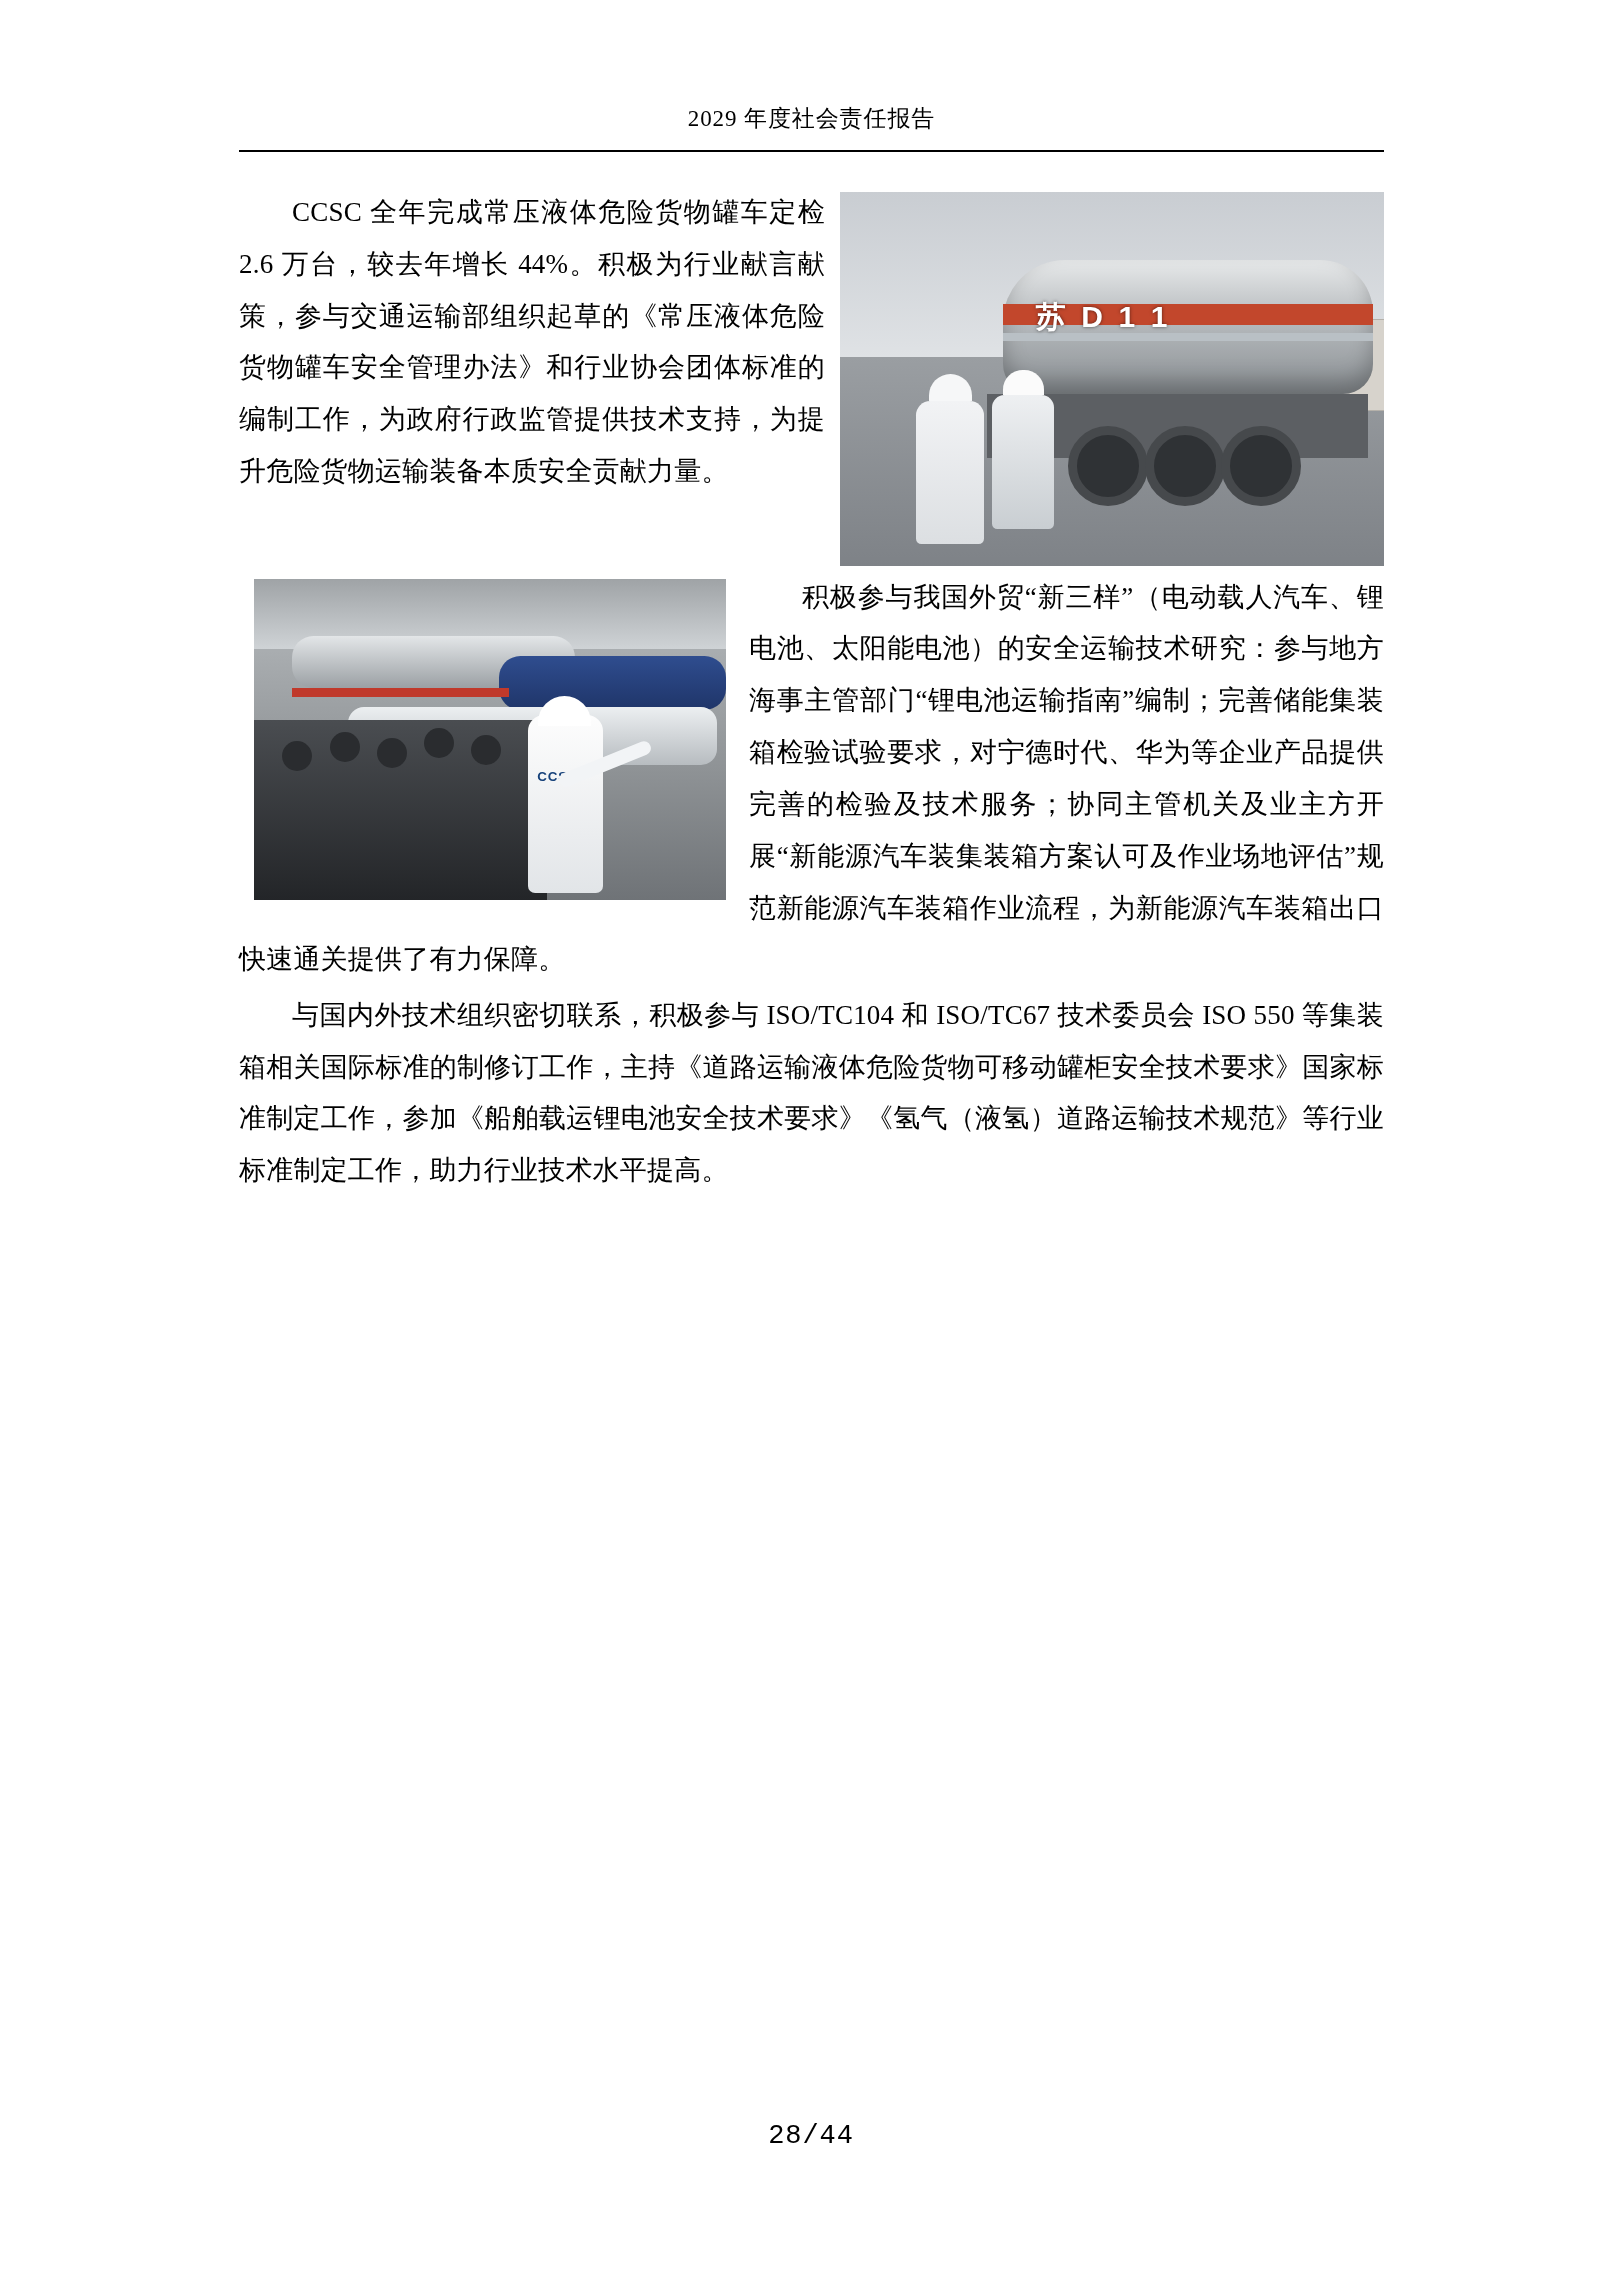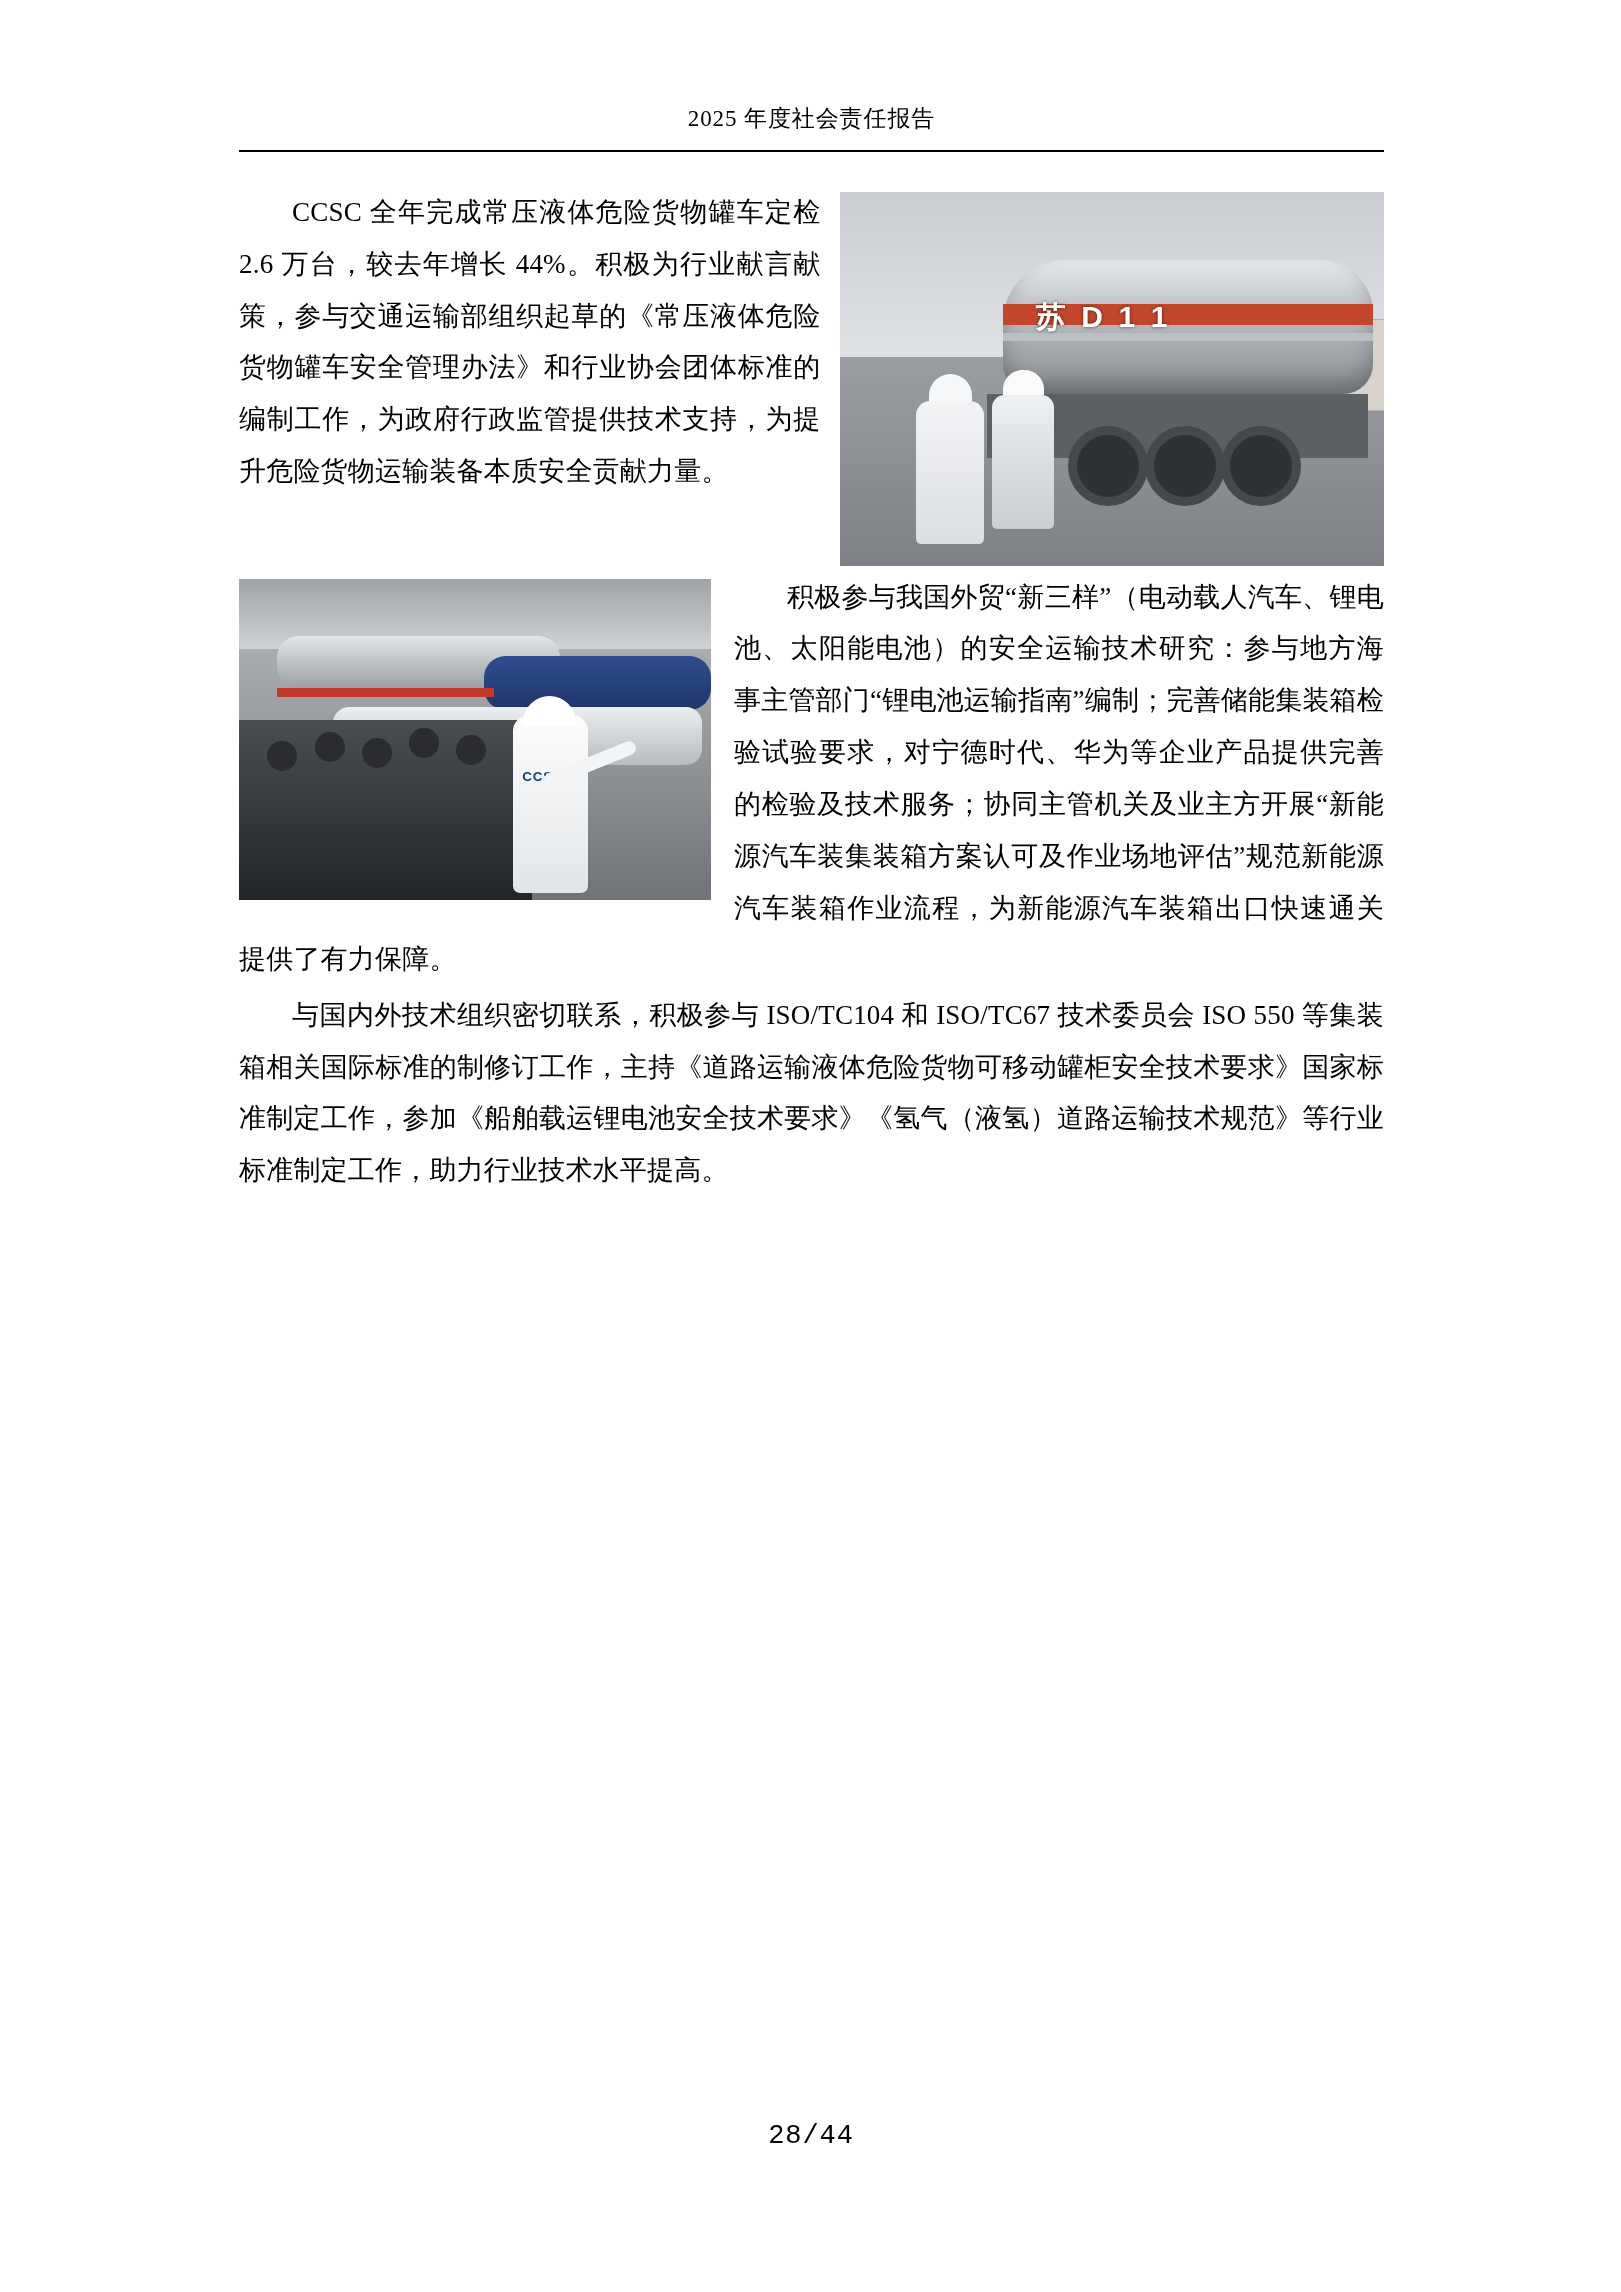--- a/index.html
+++ b/index.html
@@ -74,20 +74,21 @@
   .float-img-left {
     float: left;
     margin: 7.1px 23px 5.3px 0;
     width: 472px;
     height: 321px;
   }
   .photo {
     position: relative;
     overflow: hidden;
     background: #8d8f92;
+    margin-left: 15px;
   }
   .clearfix::after {
     content: "";
     display: block;
     clear: both;
   }
   .footer {
     position: absolute;
     left: 0;
     top: 2121px;
@@ -217,21 +218,21 @@
     background: #f2f4f6; transform: rotate(-22deg);
     border-radius: 7.1px;
   }
 </style>
 </head>
 <body>
 
 <div class="page">
 
   <div class="header">
-    <div class="header-text">2025 年度社会责任报告</div>
+    <div class="header-text">2029 年度社会责任报告</div>
   </div>
   <div class="header-rule"></div>
 
   <div class="content">
 
 
     <div class="clearfix">
       <div class="photo float-img-right">
         <div class="p1-sky"></div>
         <div class="p1-ground"></div>

